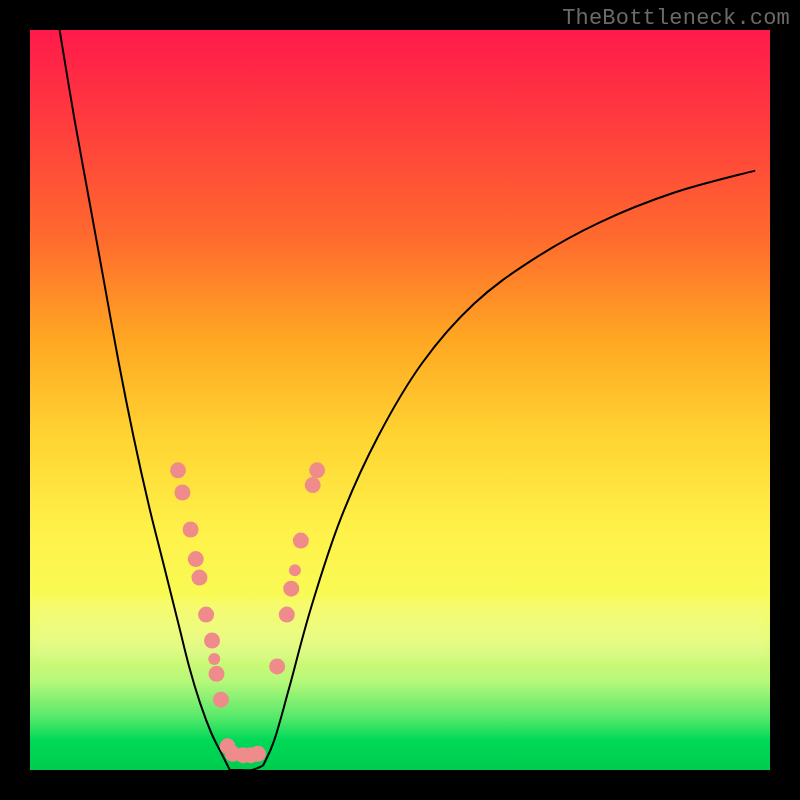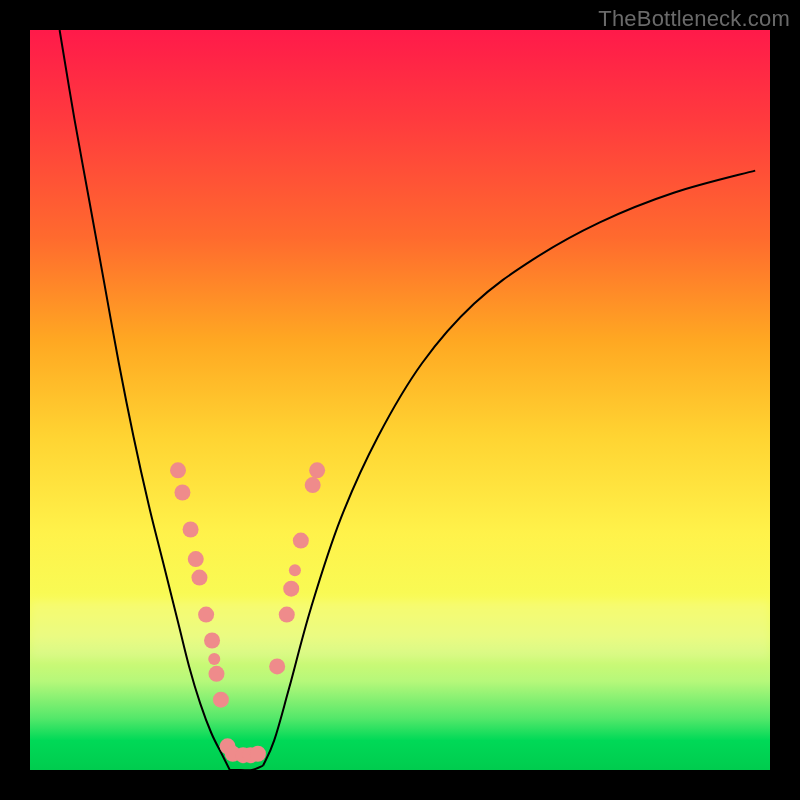--- a/index.html
+++ b/index.html
@@ -9,20 +9,21 @@
     height: 800px;
     overflow: hidden;
     background: #000;
     font-family: Arial, Helvetica, sans-serif;
   }
   .frame {
     position: relative;
     width: 800px;
     height: 668px;
     background: #000;
+    font-family: Liberation Mono, monospace;
   }
   .plot-area {
     position: absolute;
     left: 30px;
     top: 30px;
     width: 740px;
     height: 740px;
     overflow: hidden;
   }
   .gradient-bg {

